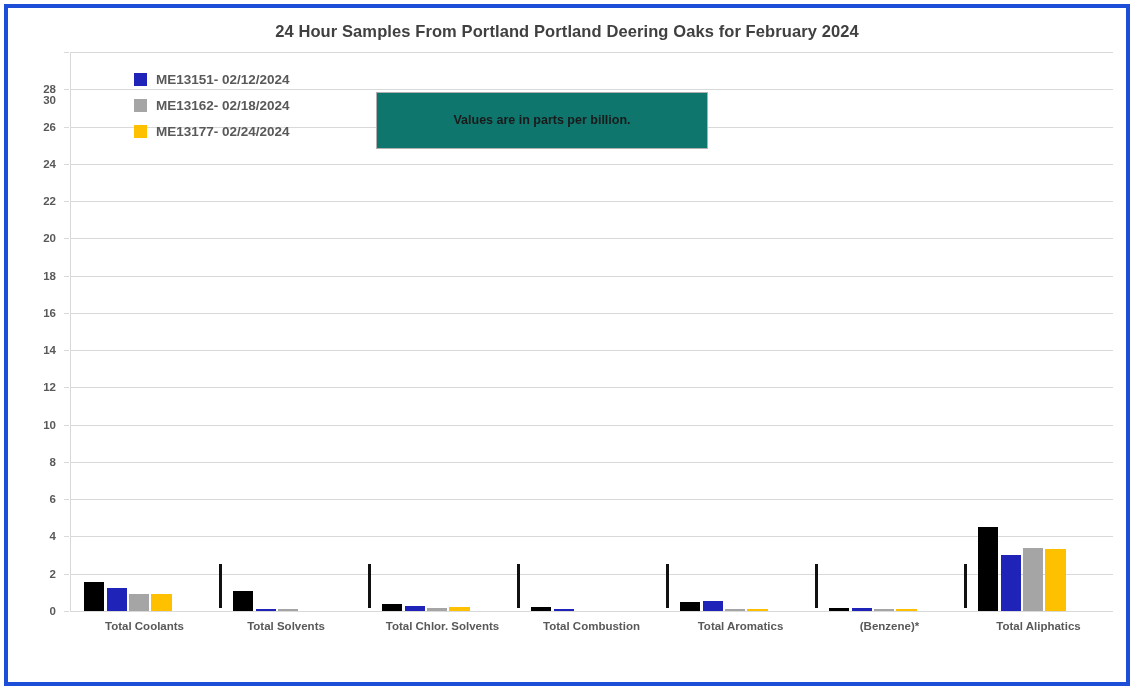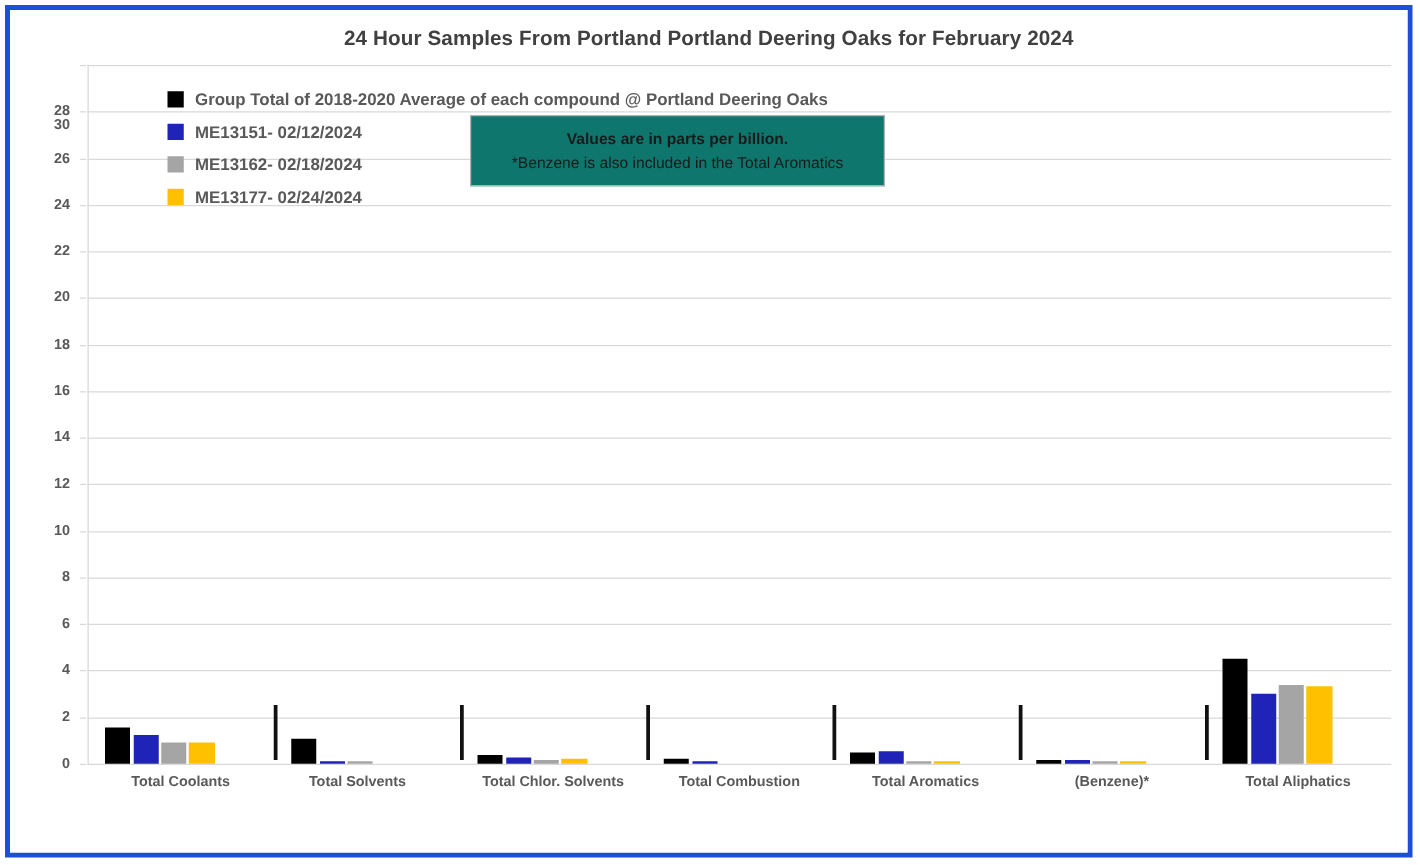--- a/index.html
+++ b/index.html
@@ -293,36 +293,31 @@
         <div class="cat-label" style="left: 732.5px;">Total Aromatics</div>
         <div class="cat-sep" style="left: 658px;"></div>
         <div class="cat-label" style="left: 881.5px;">(Benzene)*</div>
         <div class="cat-sep" style="left: 807px;"></div>
         <div class="cat-label" style="left: 1030.5px;">Total Aliphatics</div>
         <div class="cat-sep" style="left: 956px;"></div>
       </div>
 
     <div id="legend">
         <div class="legend-row">
-          <span class="legend-swatch" style="background: rgb(0, 0, 0);"></span>
-          <span class="legend-label">Group Total of 2018-2020 Average of each compound @ Portland Deering Oaks</span>
-        </div>
-        <div class="legend-row">
           <span class="legend-swatch" style="background: rgb(31, 35, 184);"></span>
           <span class="legend-label">ME13151- 02/12/2024</span>
         </div>
         <div class="legend-row">
           <span class="legend-swatch" style="background: rgb(165, 165, 165);"></span>
           <span class="legend-label">ME13162- 02/18/2024</span>
         </div>
         <div class="legend-row">
           <span class="legend-swatch" style="background: rgb(255, 192, 0);"></span>
           <span class="legend-label">ME13177- 02/24/2024</span>
         </div>
       </div>
 
     <div id="note-box">
       <div id="note-line1">Values are in parts per billion.</div>
-      <div id="note-line2">*Benzene is also included in the Total Aromatics</div>
     </div>
 
   </div>
 </div>
 
 </body></html>

